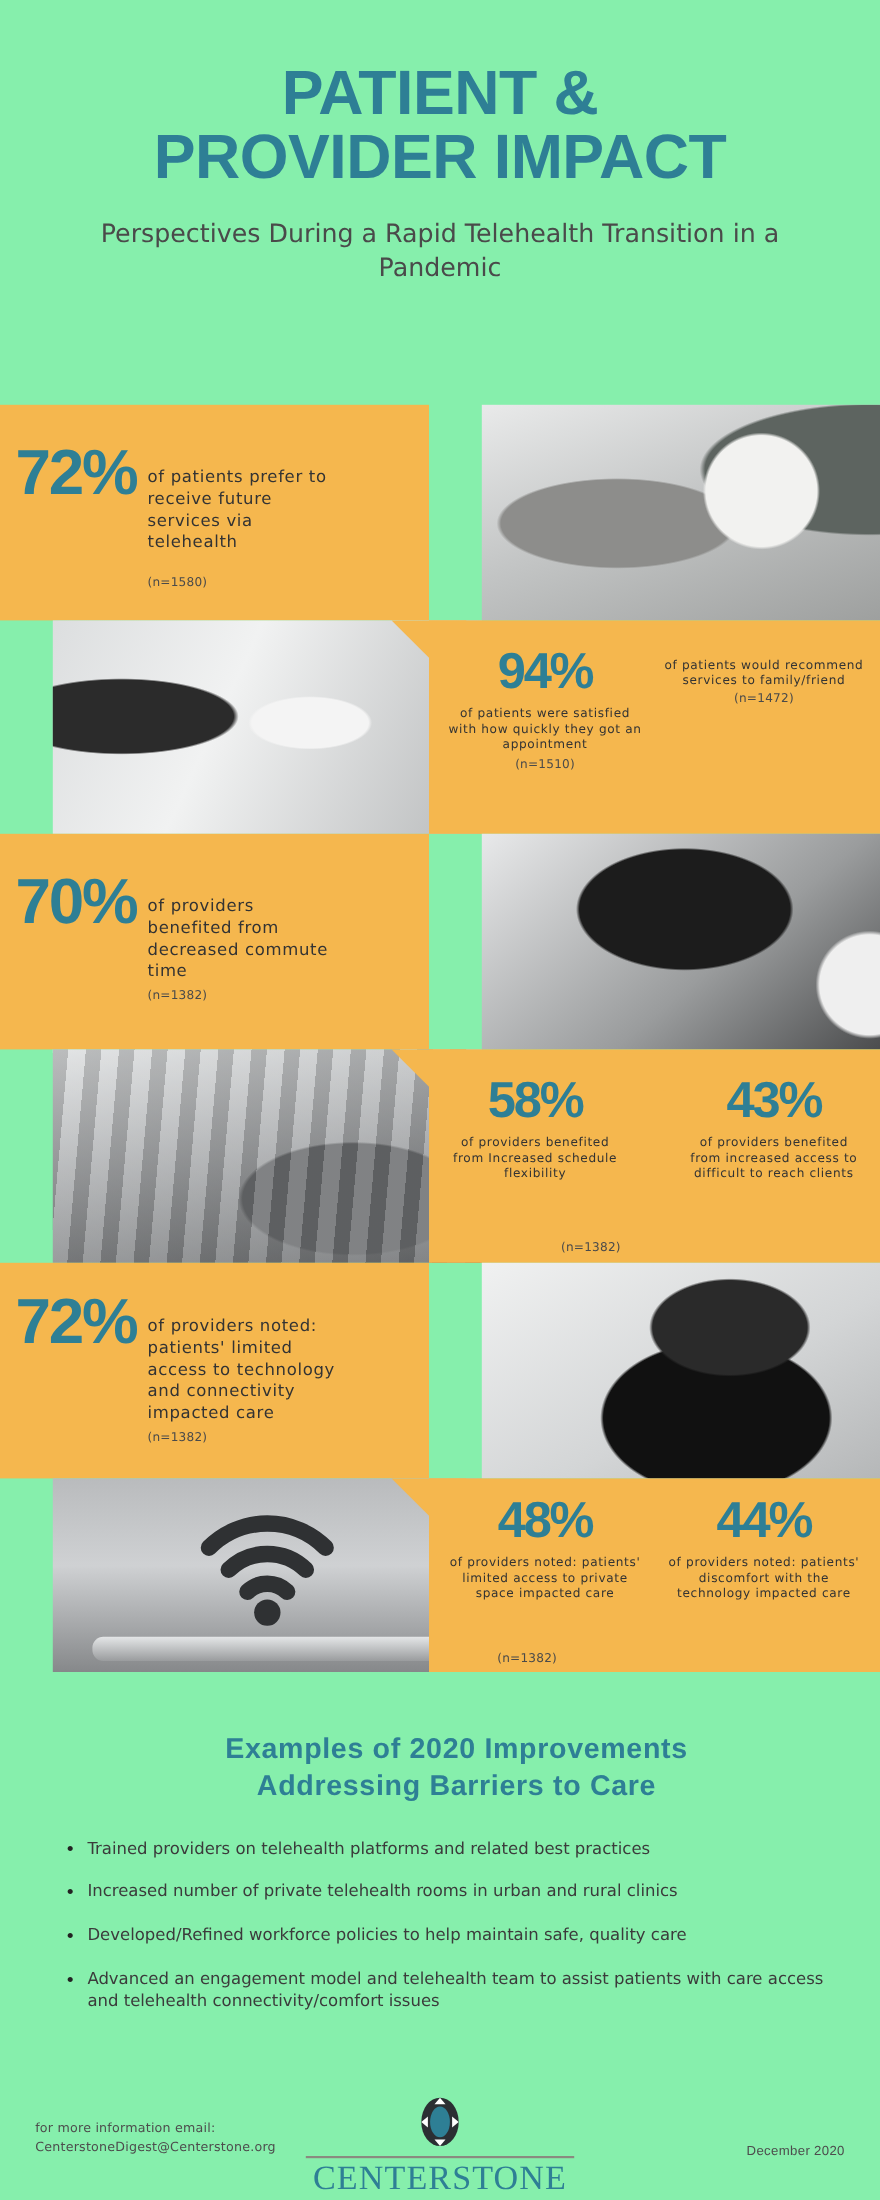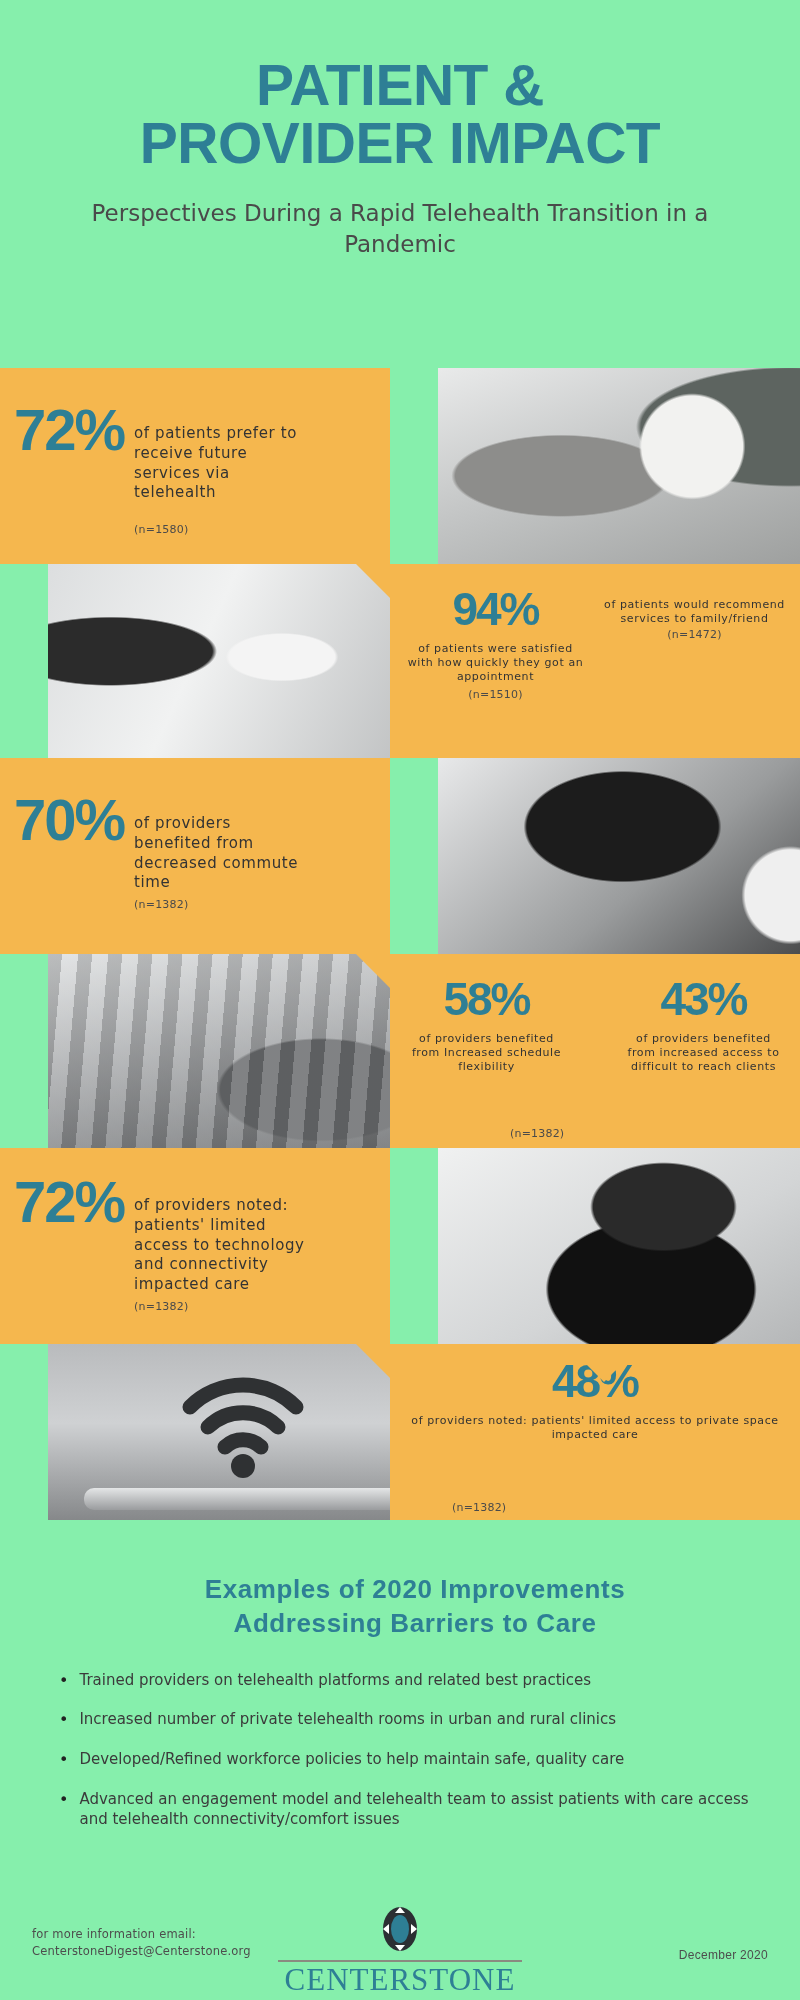--- a/index.html
+++ b/index.html
@@ -248,20 +248,24 @@
           <circle cx="75" cy="95" r="12" fill="#2f3133"></circle>
         </svg>
         <div style="position:absolute;left:36px;right:36px;bottom:10px;height:22px;border-radius:10px;background:linear-gradient(180deg,#e4e6e7,#9a9c9e);"></div>
       </div>
       <div class="cell orange" style="left:390px;top:0;width:410px;height:176px;">
         <div class="dbl" style="padding:16px 6px 0 6px;">
           <div class="half">
             <div class="statnum">48%</div>
             <div class="statdesc">of providers noted: patients' limited access to private space impacted care</div>
           </div>
+          <div class="half">
+            <div class="statnum">44%</div>
+            <div class="statdesc">of providers noted: patients' discomfort with the technology impacted care</div>
+          </div>
         </div>
         <div class="nlabel" style="position:absolute;left:62px;bottom:6px;">(n=1382)</div>
       </div>
       <div class="notch" style="left:570px;top:4px;"></div>
     </div>
 
   </div>
 
   <div class="bottom">
     <div class="sect-title">

